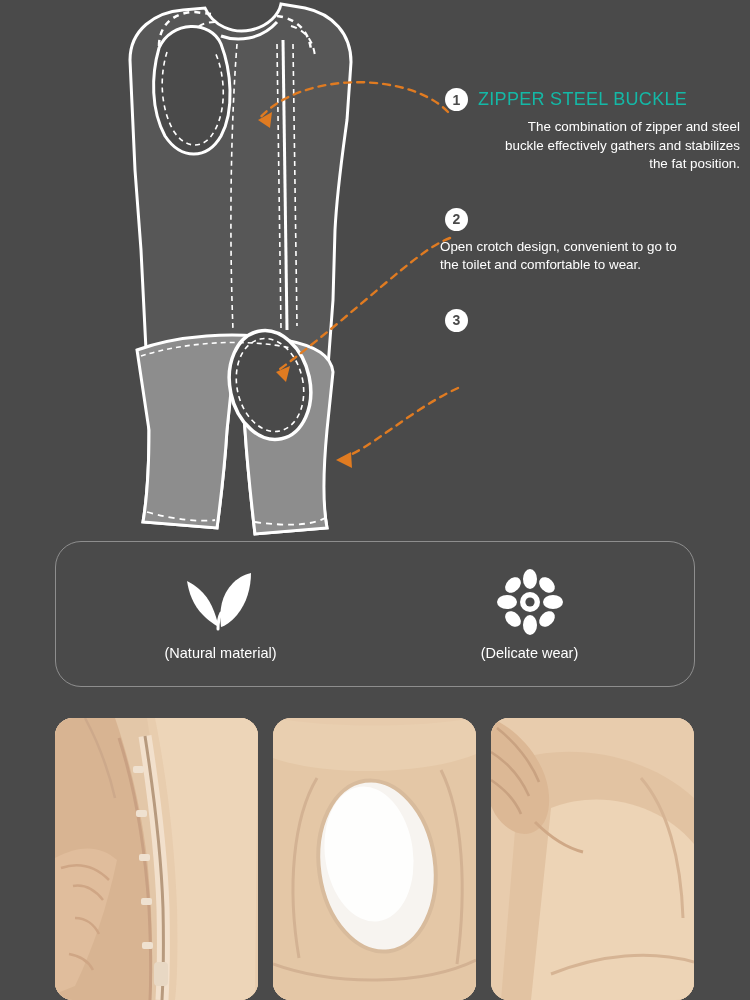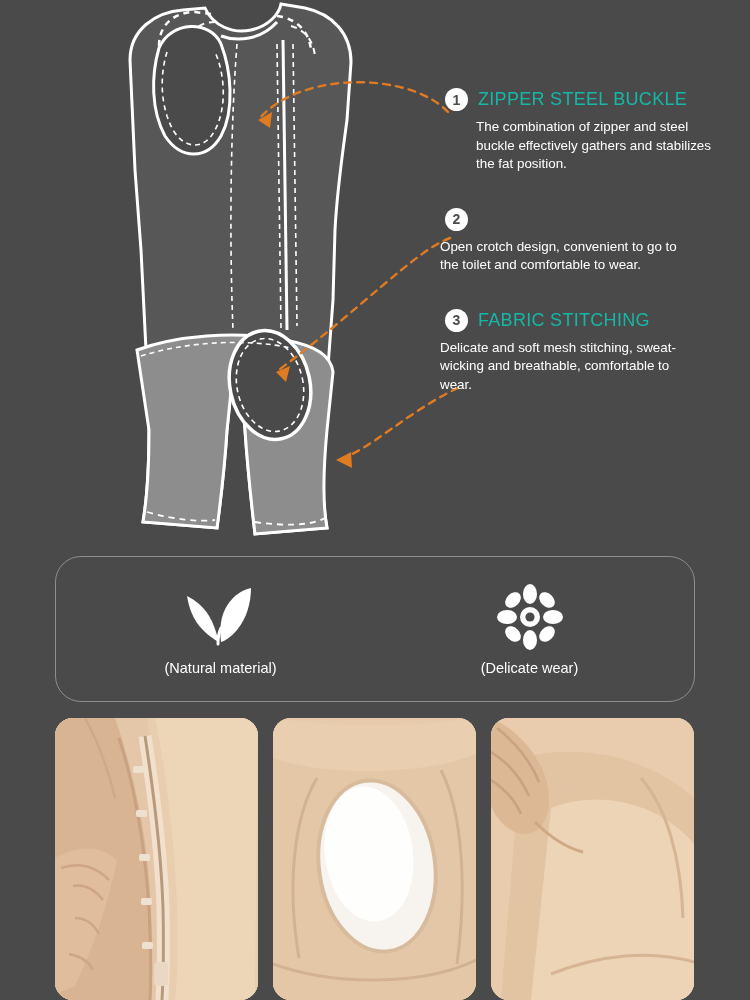--- a/index.html
+++ b/index.html
@@ -62,28 +62,28 @@
     letter-spacing: 0.3px;
     white-space: nowrap;
   }
   .feature-desc {
     color: #ffffff;
     font-size: 13.4px;
     line-height: 1.38;
     margin-top: 7px;
     max-width: 252px;
   }
-  .feature:nth-child(1) .feature-desc { margin-left: 36px; }
+  .feature:nth-child(1) .feature-desc { margin-left: 48px; text-align: right; }
   .feature:nth-child(2) { margin-top: 34px; }
   .feature:nth-child(3) { margin-top: 34px; }
 
   
   .icon-strip {
     position: absolute;
-    left: 55px; top: 556px;
+    left: 55px; top: 541px;
     width: 640px; height: 146px;
     border: 1.5px solid #8e8e8e;
     border-radius: 26px;
     display: flex;
     align-items: center;
     justify-content: space-around;
     padding: 0 10px;
   }
   .icon-cell {
     display: flex;
@@ -202,23 +202,21 @@
       <div class="feature">
         <div class="feature-head">
           <span class="num-badge">2</span>
         </div>
         <div class="feature-desc">Open crotch design, convenient to go to the toilet and comfortable to wear.</div>
       </div>
 
       <div class="feature">
         <div class="feature-head">
           <span class="num-badge">3</span>
-          <span class="feature-title">FABRIC STITCHING</span>
         </div>
-        <div class="feature-desc">Delicate and soft mesh stitching, sweat-wicking and breathable, comfortable to wear.</div>
       </div>
 
     </div>
   </div>
 
   <div class="icon-strip">
 
     <div class="icon-cell">
       <div class="icon-glyph">
         <svg width="72" height="58" viewBox="0 0 72 58">

